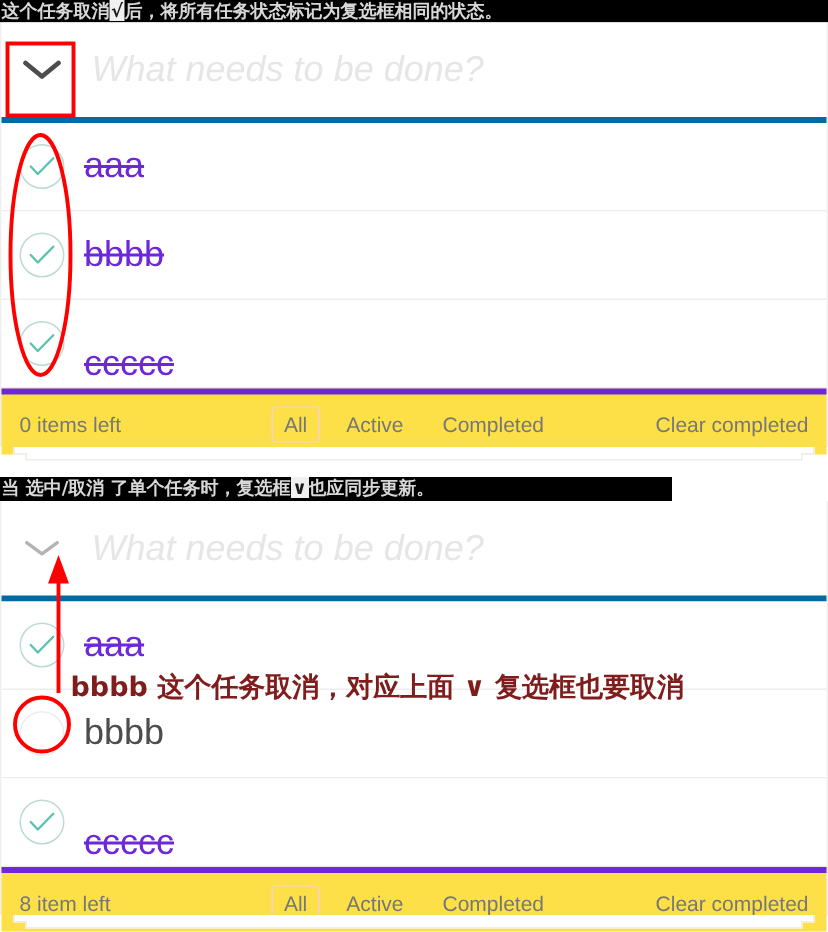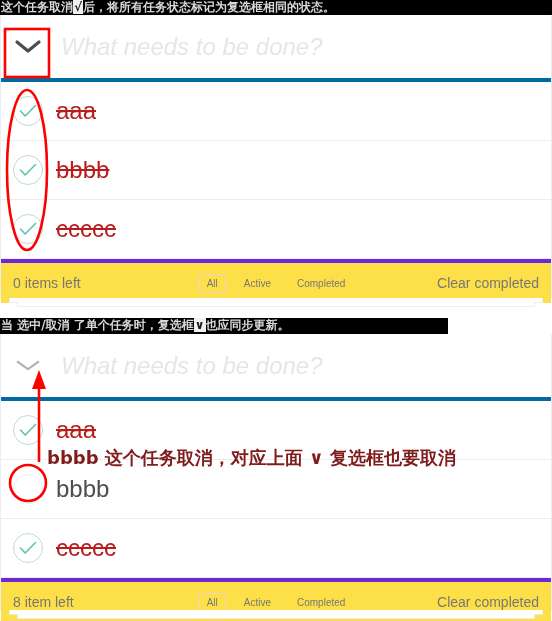--- a/index.html
+++ b/index.html
@@ -124,21 +124,21 @@
     padding: 0;
   }
   .todo-item {
     position: relative;
     height: 58px;
     border-bottom: 1px solid #ededed;
     display: flex;
     align-items: center;
     background: #fff;
   }
-  .todo-item:last-child { border-bottom: 1px solid #ededed; }
+  .todo-item:last-child { border-bottom: 1px solid #ededed; align-items: flex-end; }
   .todo-toggle {
     width: 54px;
     height: 58px;
     display: flex;
     align-items: center;
     justify-content: center;
     flex: 0 0 54px;
     cursor: pointer;
   }
   .circle {
@@ -154,21 +154,21 @@
   .circle svg { display: block; }
   .todo-label {
     font-size: 24px;
     font-weight: 300;
     color: #4d4d4d;
     line-height: 1.2;
     padding-left: 1px;
     white-space: nowrap;
   }
   .todo-item.completed .todo-label {
-    color: #b91c1c;
+    color: #6d28d9;
     text-decoration: line-through;
   }
 
   
   .footer {
     position: relative;
     height: 40px;
     border-top: 4px solid #6d28d9;
     display: flex;
     align-items: center;
@@ -188,21 +188,21 @@
     display: flex;
     justify-content: center;
     align-items: center;
     gap: 2px;
   }
   .filters .filter {
     display: inline-block;
     padding: 3px 7px;
     margin: 16px 4px;
     color: #777;
-    font-size: 10px;
+    font-size: 14px;
     border: 1px solid transparent;
     border-radius: 3px;
     text-decoration: none;
     cursor: pointer;
   }
   .filters .filter.selected {
     border-color: #f4cfd3;
   }
   .clear-completed {
     position: absolute;

